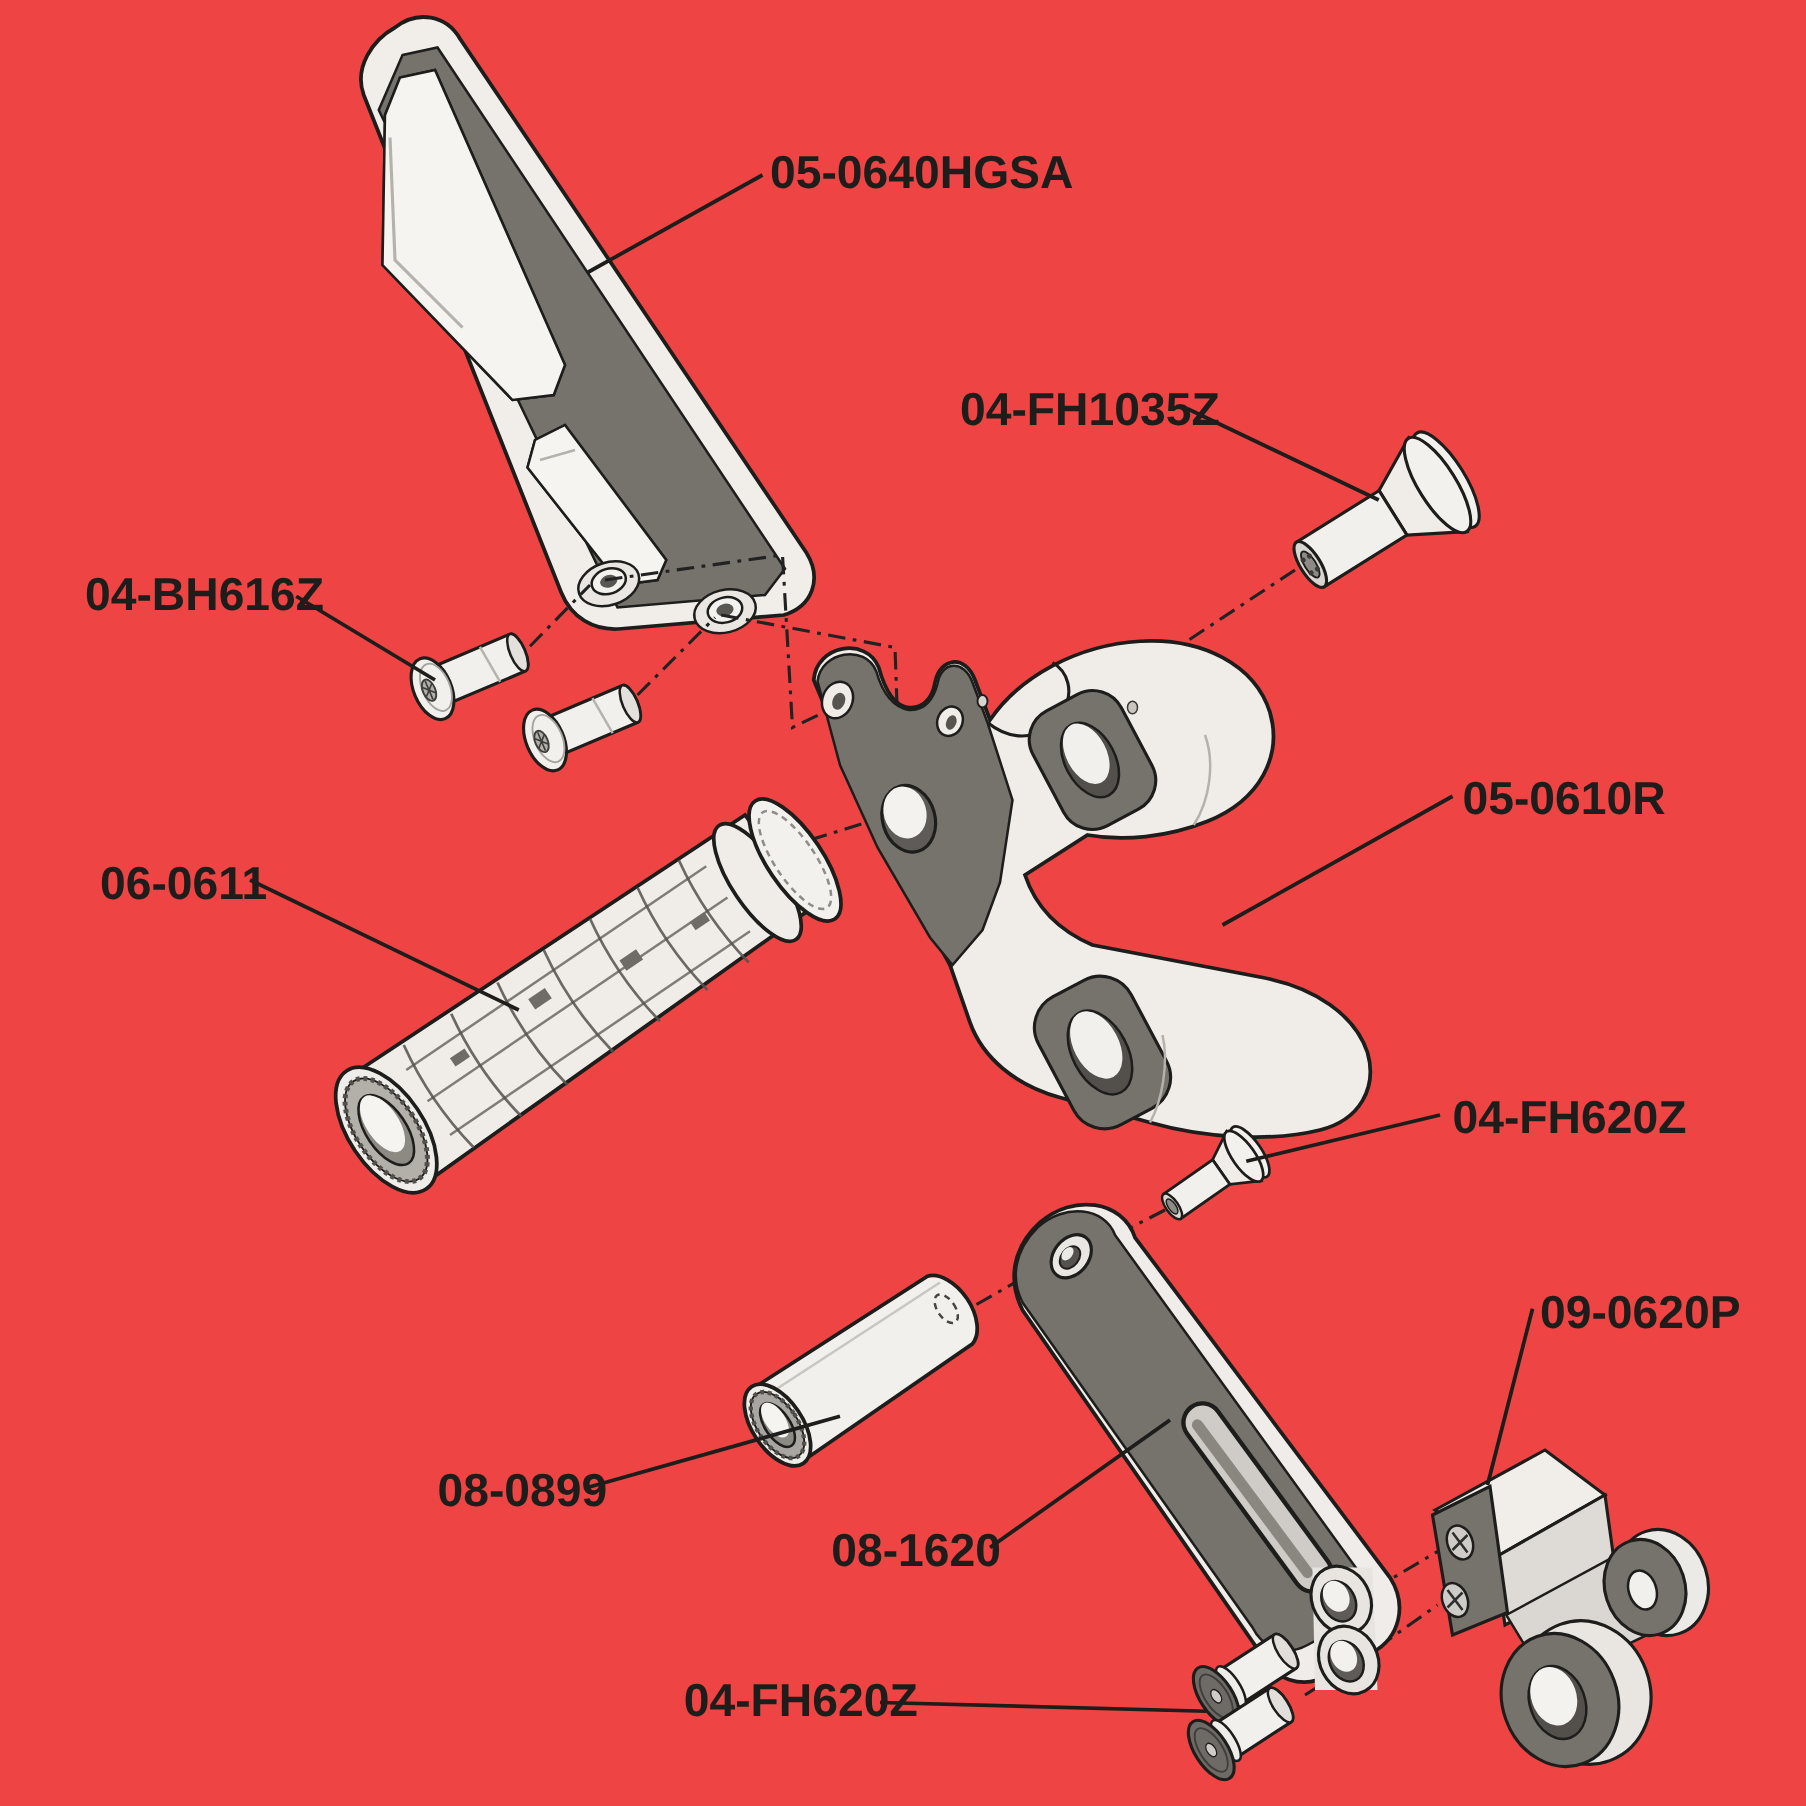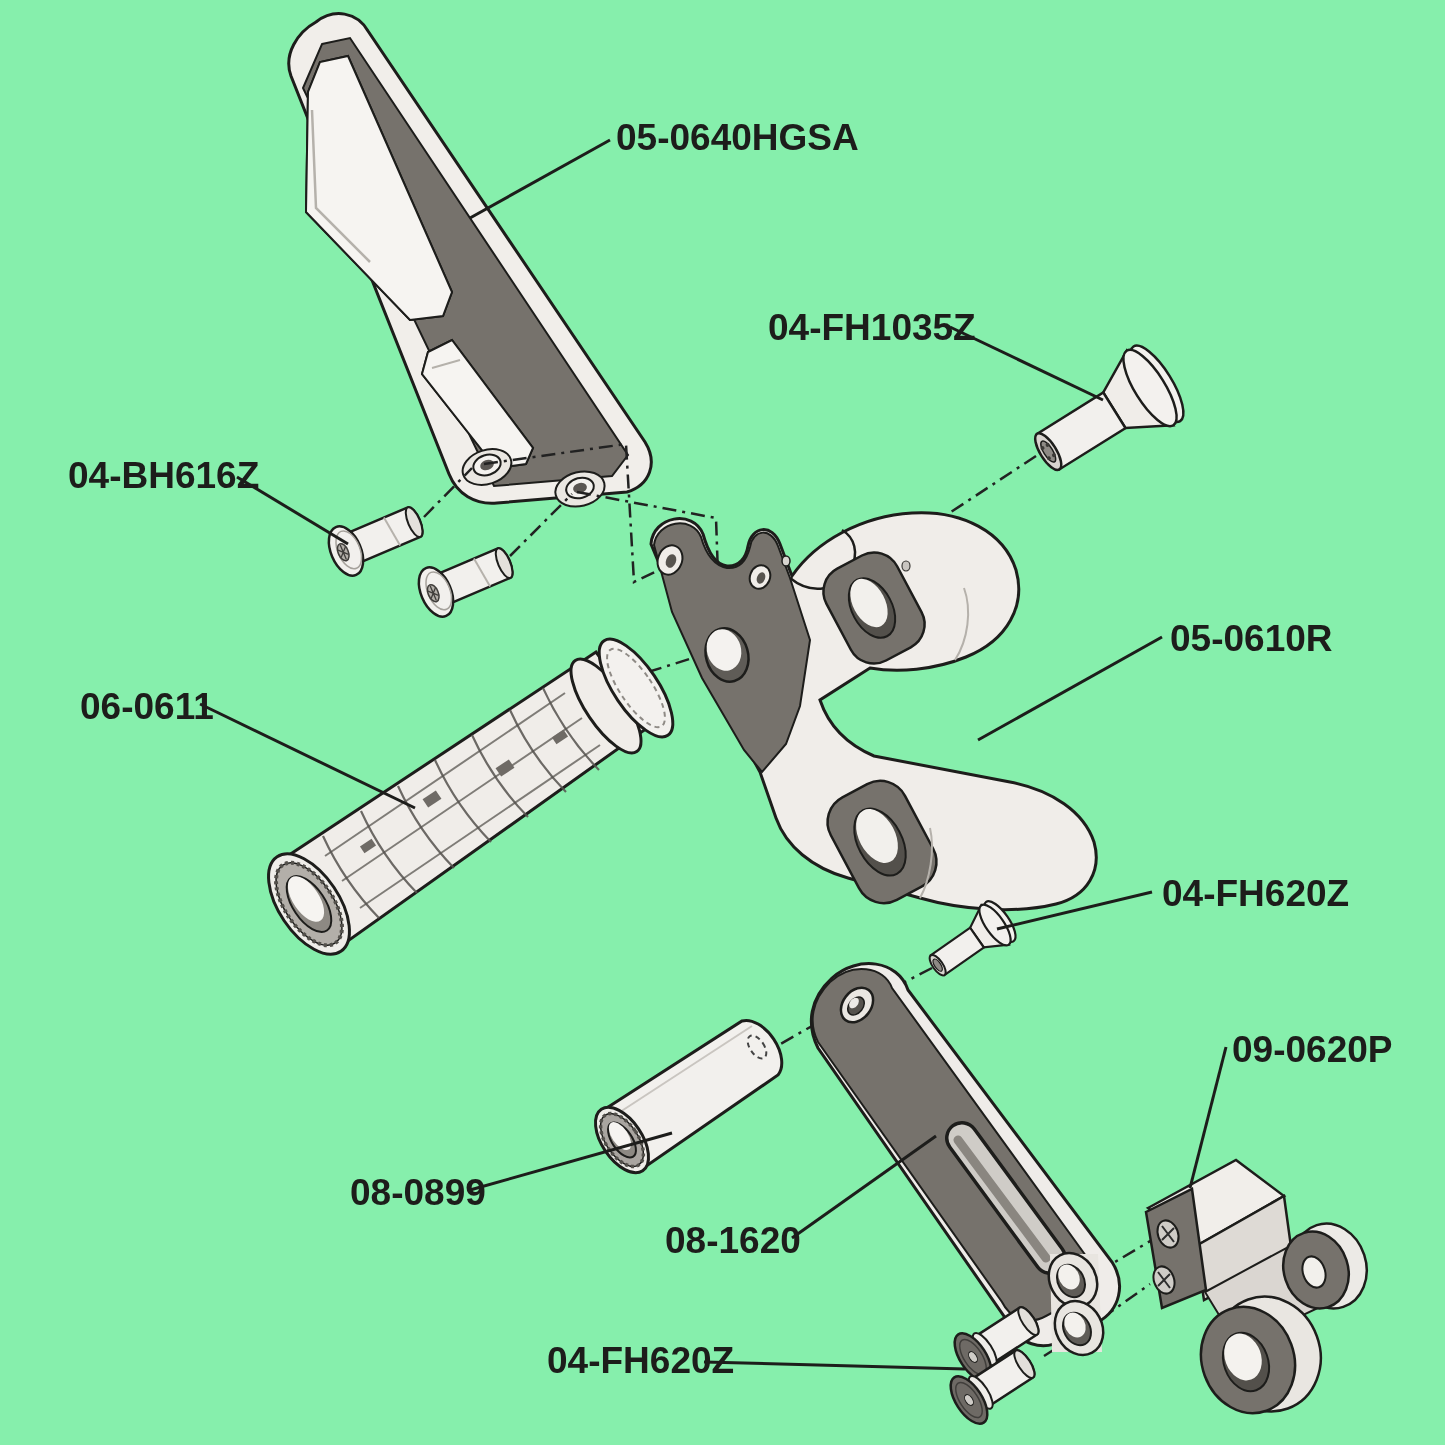--- a/index.html
+++ b/index.html
@@ -1,16 +1,16 @@
 <!DOCTYPE html>
 <html><head>
 <meta charset="utf-8">
 <style>
   html,body{margin:0;padding:0;background:#ffffff;}
-  .stage{position:relative;width:1445px;height:1445px;background:#86efac;overflow:hidden;text-align:right;}
+  .stage{position:relative;width:1445px;height:1445px;background:#ef4444;overflow:hidden;text-align:right;}
   svg{display:block;}
   text.part-label{
     font-family:"Liberation Sans", sans-serif;
     font-size:37px;
     font-weight:600;
     fill:#1d1d1b;
     letter-spacing:0px;
   }
 </style>
 </head>

